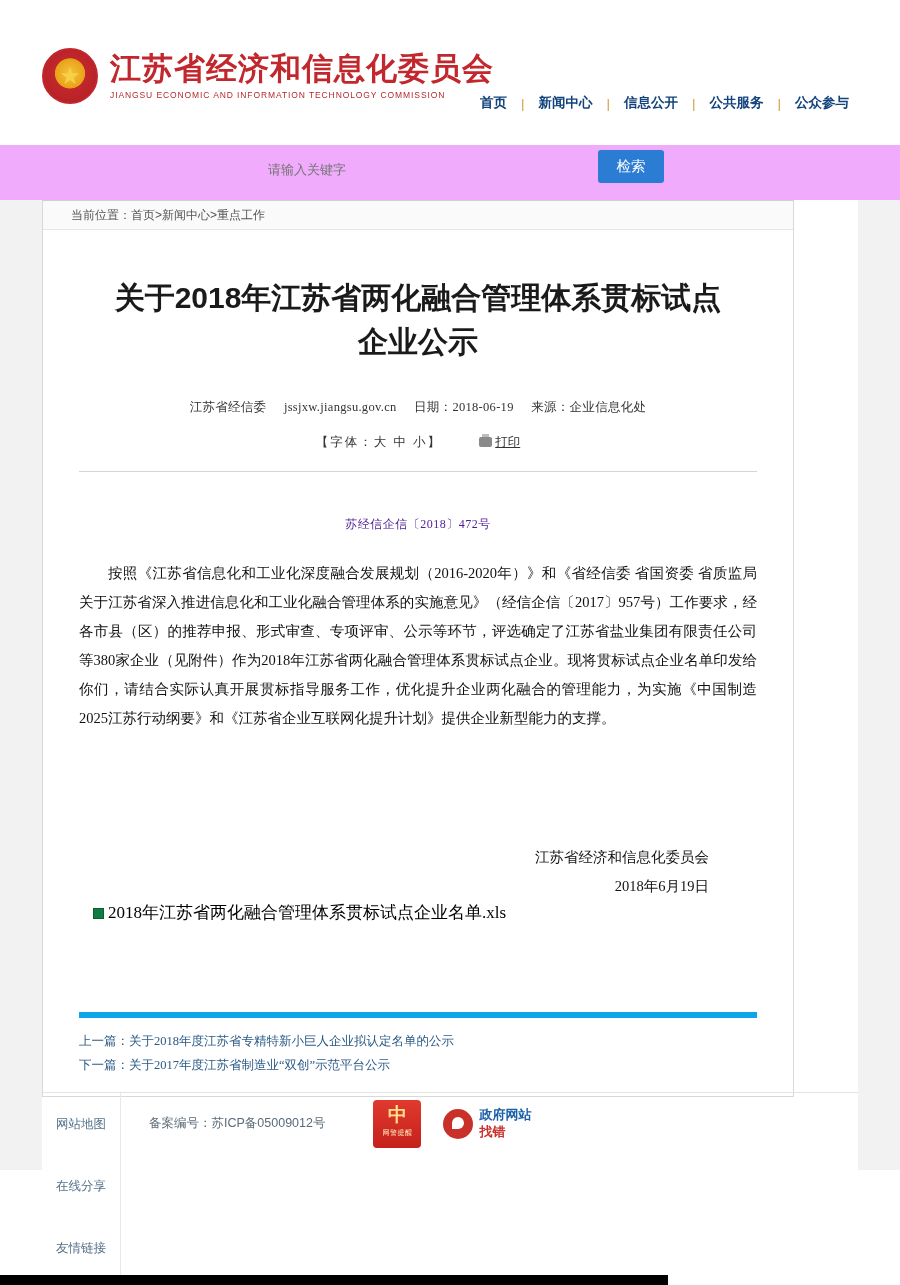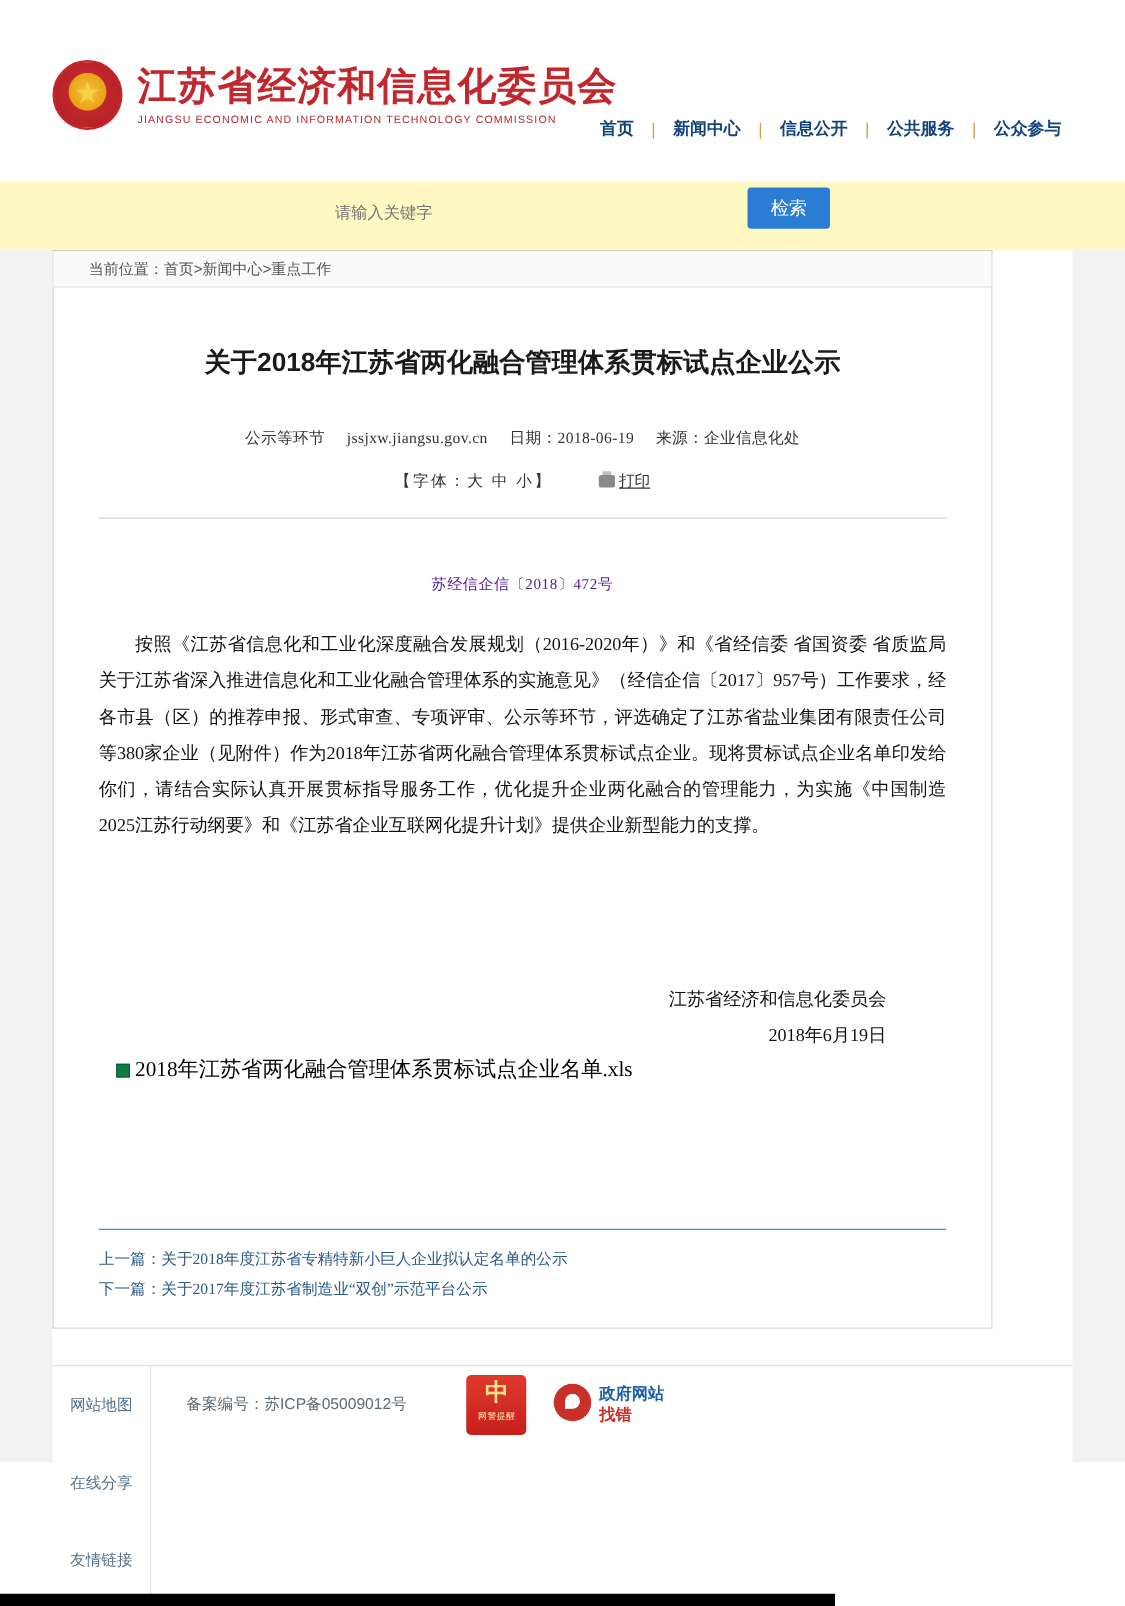--- a/index.html
+++ b/index.html
@@ -92,21 +92,21 @@
   }
   .topnav .sep {
     color: #d0a040;
     margin: 0 12px;
     font-weight: normal;
   }
   
   .searchbar {
     height: 55px;
     position: relative;
-    background: #fef9c3;
+    background: #f0abfc;
   }
   .search-input {
     position: absolute;
     left: 150px;
     top: 8px;
     width: 310px;
     height: 30px;
     border: none;
     outline: none;
     background: transparent;
@@ -147,21 +147,21 @@
     font-size: 12px;
     color: #555;
     background: #fafafa;
     border-bottom: 1px solid #e6e6e6;
   }
   .article {
     padding: 24px 36px 0 36px;
   }
   .title {
     font-family: "Liberation Sans", sans-serif;
-    font-size: 21px;
+    font-size: 30px;
     font-weight: bold;
     color: #1a1a1a;
     text-align: center;
     line-height: 1.45;
     margin: 22px 22px 0 22px;
   }
   .meta {
     text-align: center;
     font-family: "Liberation Serif", serif;
     font-size: 12.5px;
@@ -242,22 +242,22 @@
     display: inline-block;
     width: 11px;
     height: 11px;
     background: #107c41;
     border: 1px solid #0b5e31;
     vertical-align: -1px;
     margin-right: 4px;
     box-sizing: border-box;
   }
   .navlinks {
-    border-top: 1px solid #0ea5e9;
-    margin-top: 116px;
+    border-top: 6px solid #0ea5e9;
+    margin-top: 88px;
     padding: 12px 0 18px 0;
     font-family: "Liberation Serif", serif;
     font-size: 12.5px;
     color: #2a5a86;
     line-height: 1.9;
   }
   .navlinks a { color: #2a5a86; text-decoration: none; }
   
   .footer {
     position: absolute;
@@ -315,21 +315,21 @@
   }
   .badge-police .small {
     display: block;
     font-size: 7px;
     margin-top: 4px;
     color: #fff0c0;
     letter-spacing: 0.5px;
   }
   .badge-gov {
     display: flex;
-    align-items: flex-start;
+    align-items: center;
     margin-left: 22px;
     flex: none;
   }
   .badge-gov .mark {
     width: 30px;
     height: 30px;
     background: #c8302a;
     border-radius: 50%;
     position: relative;
   }
@@ -400,21 +400,21 @@
     <button class="search-btn">检索</button>
   </div>
 
   <div class="frame">
     <div class="breadcrumb">当前位置：首页&gt;新闻中心&gt;重点工作</div>
 
     <div class="article">
       <div class="title">关于2018年江苏省两化融合管理体系贯标试点企业公示</div>
 
       <div class="meta">
-        <span>公示等环节</span>
+        <span>江苏省经信委</span>
         <span>jssjxw.jiangsu.gov.cn</span>
         <span>日期：2018-06-19</span>
         <span>来源：企业信息化处</span>
       </div>
 
       <div class="toolrow">
         <span class="fontsize">【字体：大 中 小】</span>
         <span class="print"><span class="printer-icon"></span><span>打印</span></span>
       </div>
 

